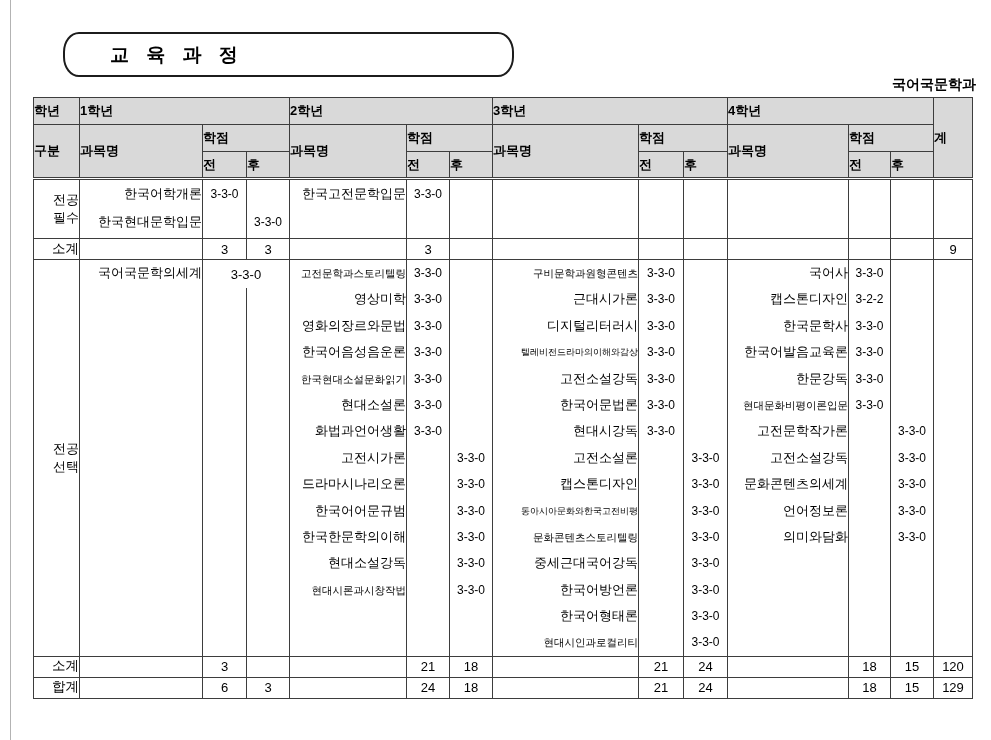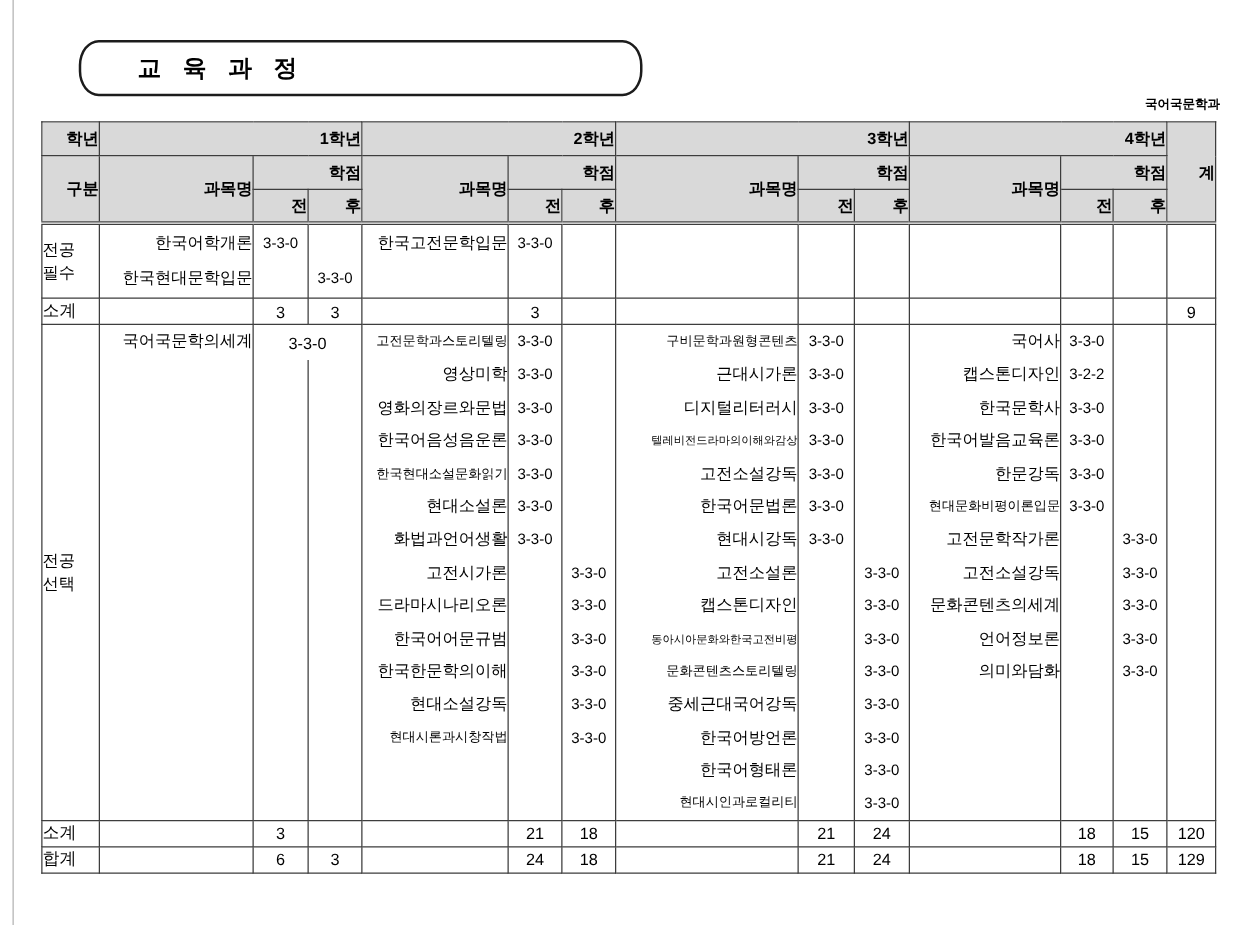--- a/index.html
+++ b/index.html
@@ -14,40 +14,40 @@
   .title-box {
     position:absolute; left:63px; top:32px; width:451px; height:45px;
     border:2px solid #1c1c1c; border-radius:16px / 20px; background:#fff;
     display:flex; align-items:center; box-sizing:border-box;
   }
   .title-box .title-text {
     margin-left:45px; font-size:19px; font-weight:bold; letter-spacing:6px; white-space:nowrap;
   }
   .dept-label {
     position:absolute; top:76px; right:15px;
-    font-size:10px; font-weight:bold;
+    font-size:14px; font-weight:bold;
   }
 
   table.curriculum {
     position:absolute; left:33px; top:97px;
     border-collapse:collapse; table-layout:fixed;
     background:#fff;
   }
   .curriculum th, .curriculum td {
     border:1px solid #3d3d3d; padding:0; box-sizing:border-box;
     font-size:13px; font-weight:normal; overflow:hidden;
   }
   .curriculum thead th {
-    background:#d9d9d9; font-weight:bold; font-size:13px; text-align:right;
+    background:#d9d9d9; font-weight:bold; font-size:13px; text-align:left;
   }
   tr.hrow th { height:27px; }
   .dbl { border-bottom:3px double #3d3d3d !important; }
 
   .cat {
-    font-size:13.5px; text-align:left; padding:1px 1px 1px 3px;
+    font-size:13.5px; text-align:right; padding:1px 1px 1px 3px;
     vertical-align:middle; line-height:1.4;
   }
   .names { vertical-align:top; text-align:right; padding:2px 0 0 3px; }
   .creds { vertical-align:top; text-align:center; padding:2px 0 0 0; }
   .line  { height:26.4px; line-height:26.4px; font-size:13px; white-space:nowrap; }
   .creds .line { font-size:12px; }
   .rline { height:28px; line-height:28px; }
   .sz-s  { font-size:10.5px !important; }
   .sz-xs { font-size:9px !important;margin-left:28px; }
 

